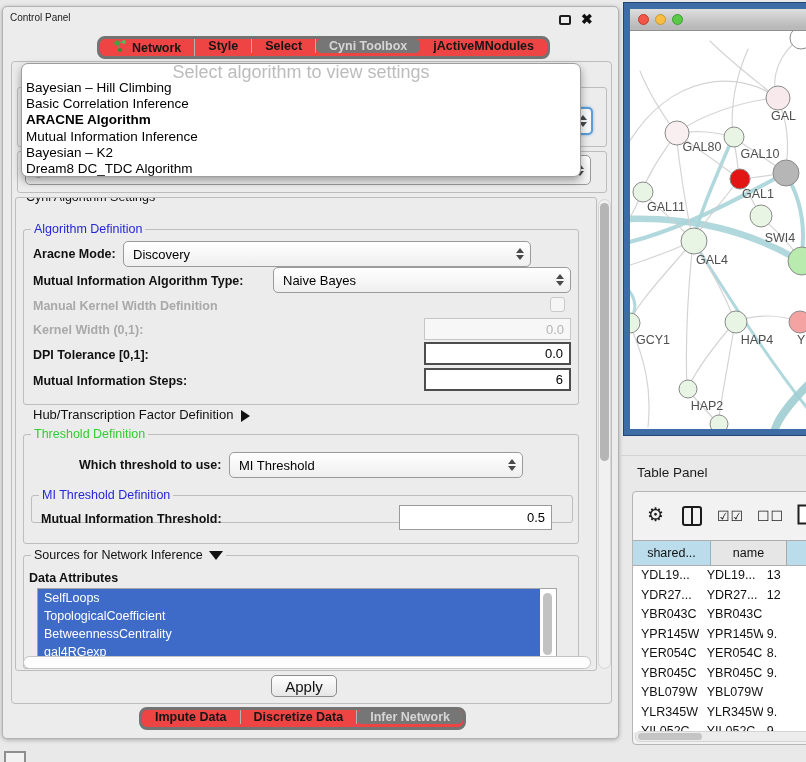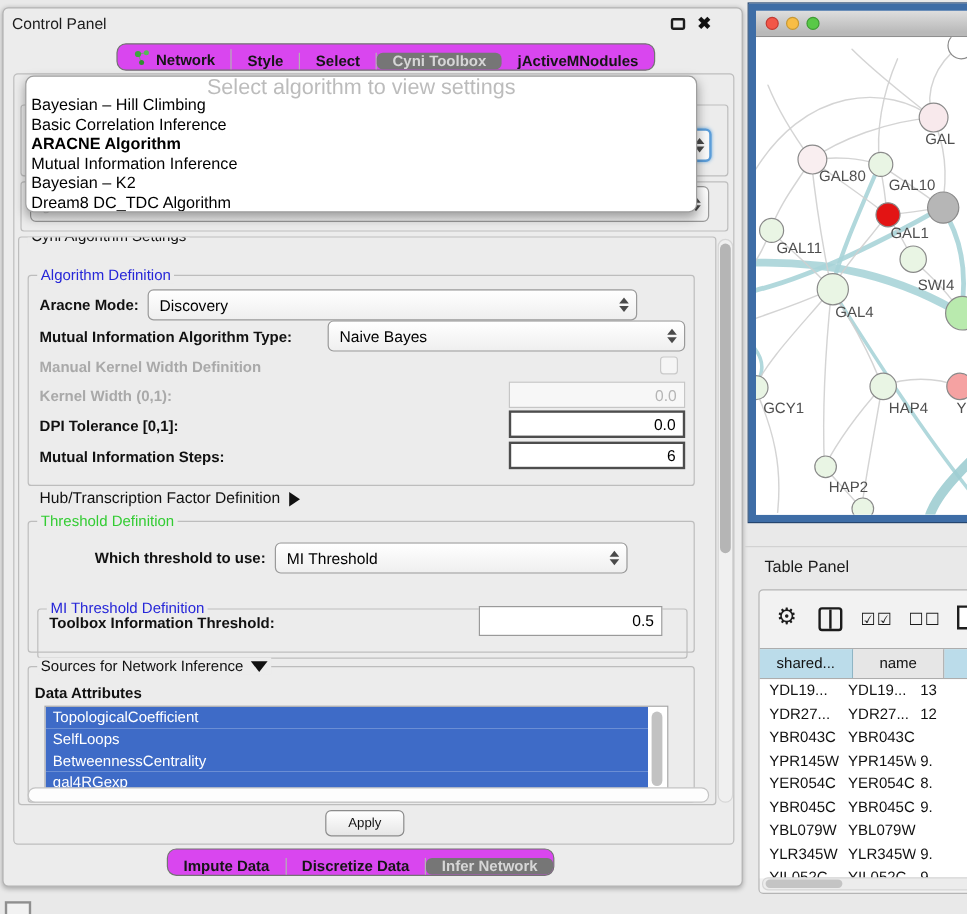--- a/index.html
+++ b/index.html
@@ -2,25 +2,25 @@
 <html><head>
 <meta charset="utf-8">
 <style>
   *{box-sizing:border-box;margin:0;padding:0;font-family:"Liberation Sans",sans-serif}
   html,body{width:806px;height:762px;overflow:hidden}
   .stage{position:relative;width:806px;height:762px;background:#e9e9e9;overflow:hidden}
   
   .cp{position:absolute;left:2px;top:6px;width:617px;height:733px;background:#ececec;
       border:1px solid #b2b2b2;border-radius:5px;box-shadow:0 1px 4px rgba(0,0,0,.28)}
   .cp-titlebar{position:absolute;left:0;top:0;width:100%;height:26px}
-  .cp-title{position:absolute;left:7px;top:5px;font-size:13px;color:#1c1c1c}
+  .cp-title{position:absolute;left:7px;top:5px;font-size:10px;color:#1c1c1c}
   .float-ic{position:absolute;left:556px;top:8px;width:12px;height:10px;border:2px solid #1c1c1c;border-radius:2px;cursor:pointer}
   .close-ic{position:absolute;left:578px;top:4px;font-size:14px;font-weight:bold;color:#111;cursor:pointer}
-  .tabbar{position:absolute;display:flex;align-items:flex-end;height:23px;background:#d946ef;
-          border:1px solid #737373;border-radius:8px;overflow:hidden}
+  .tabbar{position:absolute;display:flex;align-items:flex-start;height:23px;background:#ef4444;
+          border:3px solid #737373;border-radius:8px;overflow:hidden}
   .tabbar.top{left:94px;top:29px}
   .tabbar.bottom{left:136px;top:700px}
   .tab{display:flex;align-items:center;gap:5px;padding:0 13px;font-size:12.5px;font-weight:bold;color:#161616;
        border-right:1px solid #b3b3b3;cursor:pointer;white-space:nowrap}
   .tab:last-child{border-right:none}
   .tab.active{background:#767676;color:#d6d6d6;border-right:none;border-radius:5px}
   .cp-content{position:absolute;left:8px;top:54px;width:601px;height:643px;background:#ececec;
               border:1px solid #bdbdbd;border-radius:4px}
   
   .gbox{position:absolute;border:1px solid #bdbdbd;border-radius:3px;background:transparent}
@@ -48,21 +48,21 @@
   
   .vtrack{position:absolute;background:#f0f0f0;border:1px solid #d6d6d6;border-radius:7px}
   .vthumb{position:absolute;background:#b5b5b5;border-radius:6px}
   .hbar{position:absolute;background:#fdfdfd;border:1px solid #c3c3c3;border-radius:7px}
   
   .attr-list{position:absolute;left:34px;top:581px;width:520px;height:73px;background:#fff;border:1px solid #a5a5a5;overflow:hidden}
   .attr-item{height:18px;line-height:18px;font-size:12.5px;padding-left:6px;width:calc(100% - 16px);color:#111}
   .attr-item.sel{background:#3e6bc7;color:#fff}
   .attr-vthumb{position:absolute;right:3px;top:3px;width:9px;height:62px;background:#c2c2c2;border-radius:5px}
   
-  .apply{position:absolute;left:268px;top:668px;width:66px;height:22px;font-size:11px;color:#111;
+  .apply{position:absolute;left:268px;top:668px;width:66px;height:22px;font-size:15px;color:#111;
          background:linear-gradient(#ffffff,#e6e6e6);border:1px solid #8c8c8c;border-radius:5px;cursor:pointer}
   
   .algo-popup{position:absolute;left:18px;top:56px;width:560px;height:114px;background:#fff;
               border:1px solid #9e9e9e;border-radius:7px;box-shadow:0 4px 9px rgba(0,0,0,.35);z-index:60;padding-top:1px;overflow:hidden}
   .algo-ph{text-align:center;color:#bcbcbc;font-size:18px;height:15px;line-height:15px}
   .algo-item{font-size:13.5px;height:16.2px;line-height:16px;padding-left:4px;color:#000;cursor:pointer}
   .algo-item.bold{font-weight:bold}
   
   .stepper-btn{position:absolute;left:564px;top:100px;width:26px;height:28px;background:#fafafa;
                border:2px solid #5b9dd9;border-radius:5px;box-shadow:0 0 3px #7ab2e0;z-index:5;
@@ -204,35 +204,35 @@
       <span class="legend green">Threshold Definition</span>
     </div>
     <span class="blabel" style="left:76px;top:451px">Which threshold to use:</span>
     <div class="combo" style="left:226px;top:445px;width:294px;height:26px">
       <span class="val">MI Threshold</span>
       <span class="st">
           <i class="up"></i>
           <i class="dn"></i>
         </span>
     </div>
-    <div class="gbox" style="left:28px;top:500px;width:542px;height:42px">
+    <div class="gbox" style="left:28px;top:488px;width:542px;height:28px">
       <span class="legend blue">MI Threshold Definition</span>
     </div>
-    <span class="blabel" style="left:38px;top:505px">Toolbox Information Threshold:</span>
+    <span class="blabel" style="left:38px;top:505px">Mutual Information Threshold:</span>
     <div class="field light" style="left:396px;top:498px;width:153px;height:25px">
         <span>0.5</span>
       </div>
 
     <div class="gbox" style="left:20px;top:548px;width:556px;height:114px">
       <span class="legend"><span>Sources for Network Inference</span><span class="tri-d"></span></span>
     </div>
     <span class="blabel" style="left:26px;top:564px">Data Attributes</span>
     <div class="attr-list">
+        <div class="attr-item sel">SelfLoops</div>
         <div class="attr-item sel">TopologicalCoefficient</div>
-        <div class="attr-item sel">SelfLoops</div>
         <div class="attr-item sel">BetweennessCentrality</div>
         <div class="attr-item sel">gal4RGexp</div>
       </div>
     <span class="attr-vthumb" style="left:540px;top:586px;position:absolute"></span>
     <div class="hbar" style="left:20px;top:649px;width:568px;height:13px"></div>
 
     <div class="vtrack" style="left:595px;top:192px;width:13px;height:470px"></div>
     <div class="vthumb" style="left:597px;top:196px;width:9px;height:258px"></div>
 
     <button class="apply">Apply</button>

